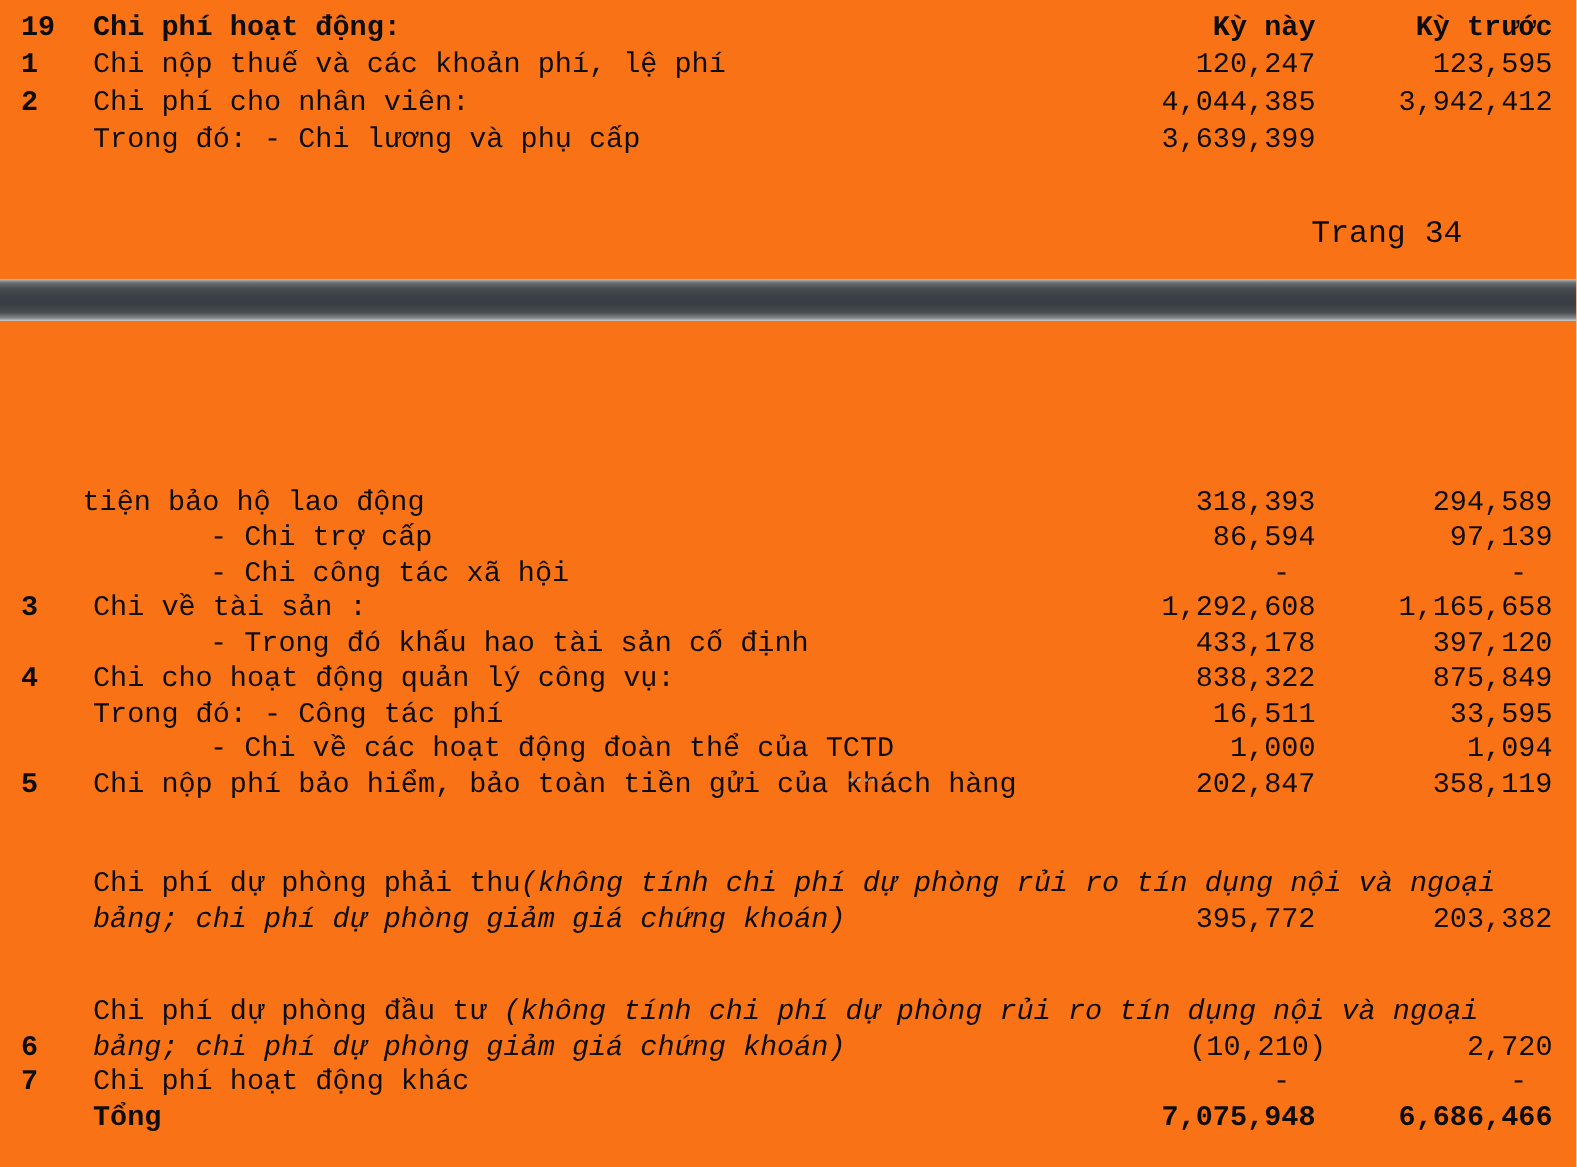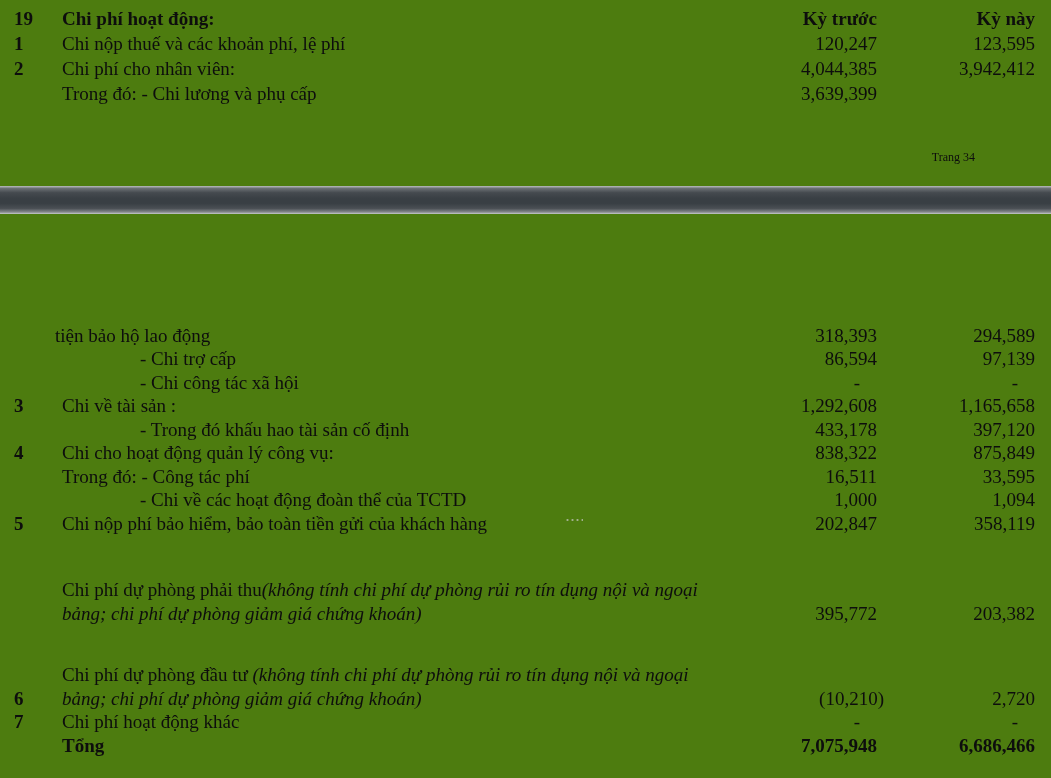--- a/index.html
+++ b/index.html
@@ -1,38 +1,38 @@
 <!DOCTYPE html>
 <html><head>
 <meta charset="utf-8">
 <style>
   html,body { margin:0; padding:0; background:#ffffff; }
   .page {
     position:relative; width:1051px; height:778px; overflow:hidden;
-    background:#4d7c0f; color:#0d0d0d;
-    font-family:Liberation Serif, serif; font-size:19px;
+    background:#f97316; color:#0d0d0d;
+    font-family:Liberation Mono, monospace; font-size:19px;
   }
   section { position:absolute; left:14px; right:16px; }
   .sec-top { top:6px; }
   .sec-bottom { top:300px; }
   .row { display:grid; grid-template-columns:48px 645px 170px 158px; }
   .sec-top .row { height:25px; line-height:25px; }
   .sec-bottom .row { height:23.5px; line-height:23.5px; }
   .no { font-weight:bold; }
   .val { text-align:right; white-space:nowrap; }
   .dash { padding-right:17px; }
   .ind { padding-left:78px; }
   .hang { margin-left:-7px; }
   .b { font-weight:bold; }
   .it { font-style:italic; }
   .label { white-space:nowrap; }
   .overhang { display:inline-block; margin-right:-7px; }
   .sp1 { height:43px; }
   .sp2 { height:38px; }
-  .trang { position:absolute; top:147px; right:76px; font-size:12px; line-height:20px;margin-left:12px; }
+  .trang { position:absolute; top:147px; right:76px; font-size:21px; line-height:20px;margin-left:12px; }
   .pagebar {
     position:absolute; left:0; top:186px; width:1051px; height:28px;
     background:linear-gradient(180deg,
       #bcbfc1 0%, #6a6f73 9%, #454a4f 24%, #393f44 45%,
       #393f44 62%, #4a4f54 80%, #84888b 93%, #c9cbcc 100%);
   }
   .artifact {
     position:absolute; left:565px; top:518px; width:18px; height:5px; opacity:.7;
     background-image:radial-gradient(circle, #c6c6c6 1px, transparent 1.2px);
     background-size:5px 4px;
@@ -40,22 +40,22 @@
 </style>
 </head>
 <body>
 
 <div class="page">
 
   <section class="sec-top">
     <div class="row">
       <div class="no">19</div>
       <div class="label b">Chi phí hoạt động:</div>
+      <div class="val b">Kỳ này</div>
       <div class="val b">Kỳ trước</div>
-      <div class="val b">Kỳ này</div>
     </div>
     <div class="row">
       <div class="no">1</div>
       <div class="label">Chi nộp thuế và các khoản phí, lệ phí</div>
       <div class="val">120,247</div>
       <div class="val">123,595</div>
     </div>
     <div class="row">
       <div class="no">2</div>
       <div class="label">Chi phí cho nhân viên:</div>

